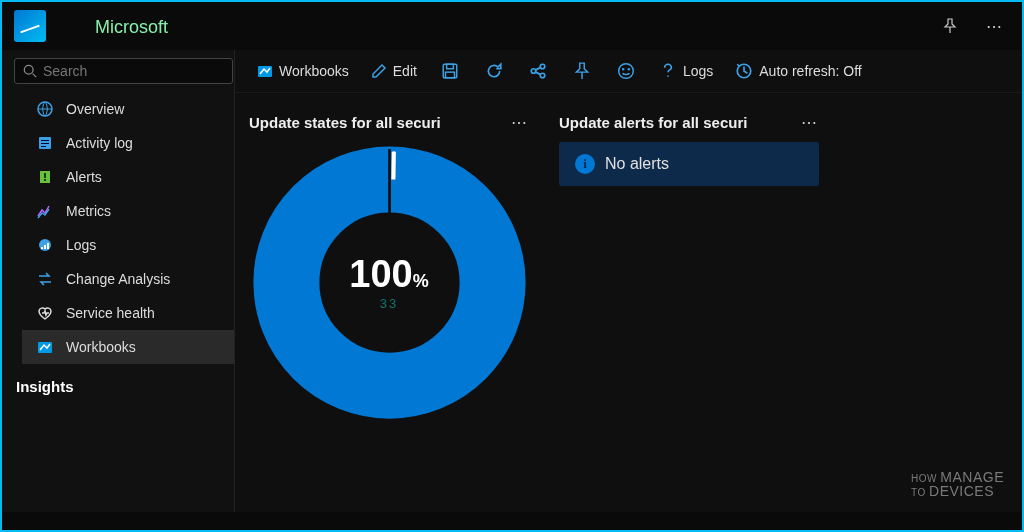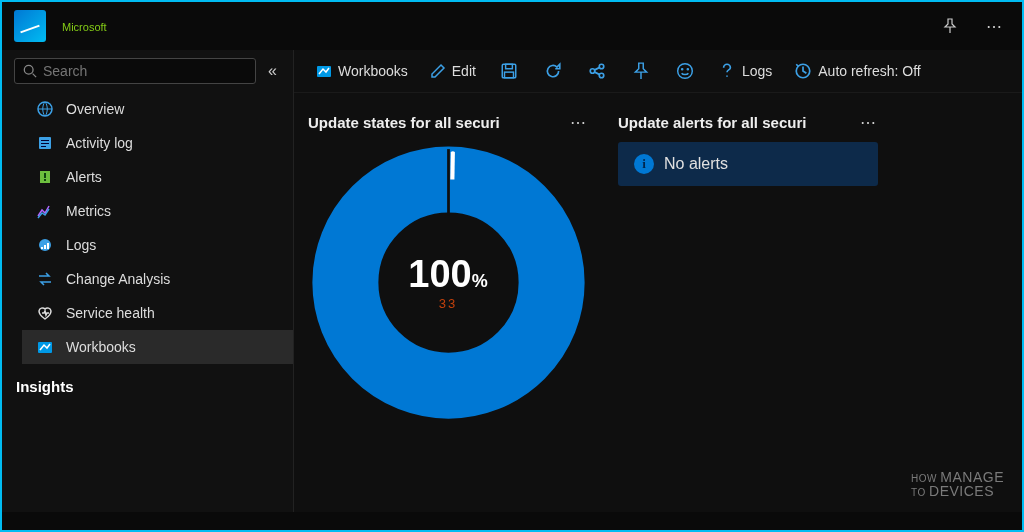--- a/index.html
+++ b/index.html
@@ -40,36 +40,37 @@
     font-size: 24px;
     font-weight: 600;
     background: #3a3a00;
     display: inline-block;
     padding: 0 4px;
   }
   .header-title .bold { color: #f0f0f0; }
   .header-title .sep { color: #aaa; font-weight: 400; }
   .header-title .rest { color: #f0f0f0; font-weight: 400; }
   .header-subtitle {
-    font-size: 11px;
-    color: #84cc16;
+    font-size: 18px;
+    color: #86efac;
     margin-top: 2px;
     padding-left: 4px;
+    margin-left: 33px;
   }
   .pin-icon, .more-icon {
     color: #ccc;
     cursor: pointer;
     padding: 4px 8px;
   }
   .body {
     display: flex;
     height: calc(100% - 66px);
   }
   .sidebar {
-    width: 292px;
+    width: 233px;
     background: #111;
     border-right: 1px solid #222;
     display: flex;
     flex-direction: column;
   }
   .search-row {
     display: flex;
     align-items: center;
     padding: 8px 12px;
     gap: 8px;
@@ -189,21 +190,21 @@
     text-align: center;
   }
   .donut-pct {
     font-size: 38px;
     font-weight: 700;
     color: #fff;
   }
   .donut-pct .pctsym { font-size: 18px; }
   .donut-sub {
     font-size: 13px;
-    color: #c2410c;
+    color: #0f766e;
     letter-spacing: 2px;
   }
   .alert-row {
     display: flex;
     align-items: center;
     gap: 10px;
     background: #0d2a4a;
     padding: 12px 16px;
     border-radius: 3px;
     width: 260px;

